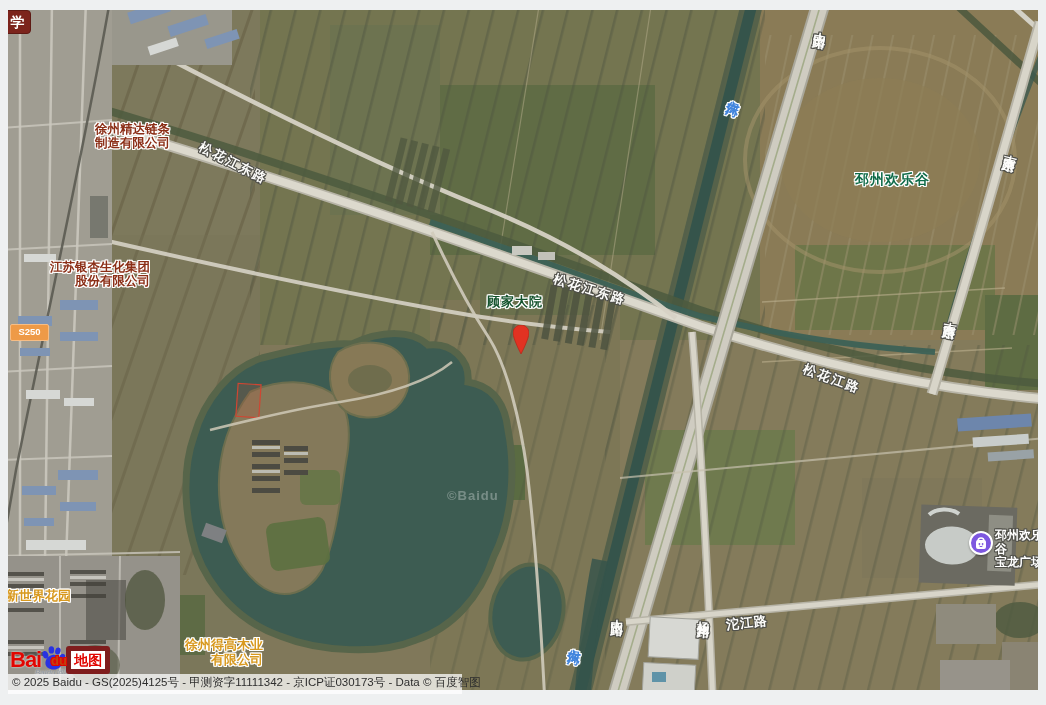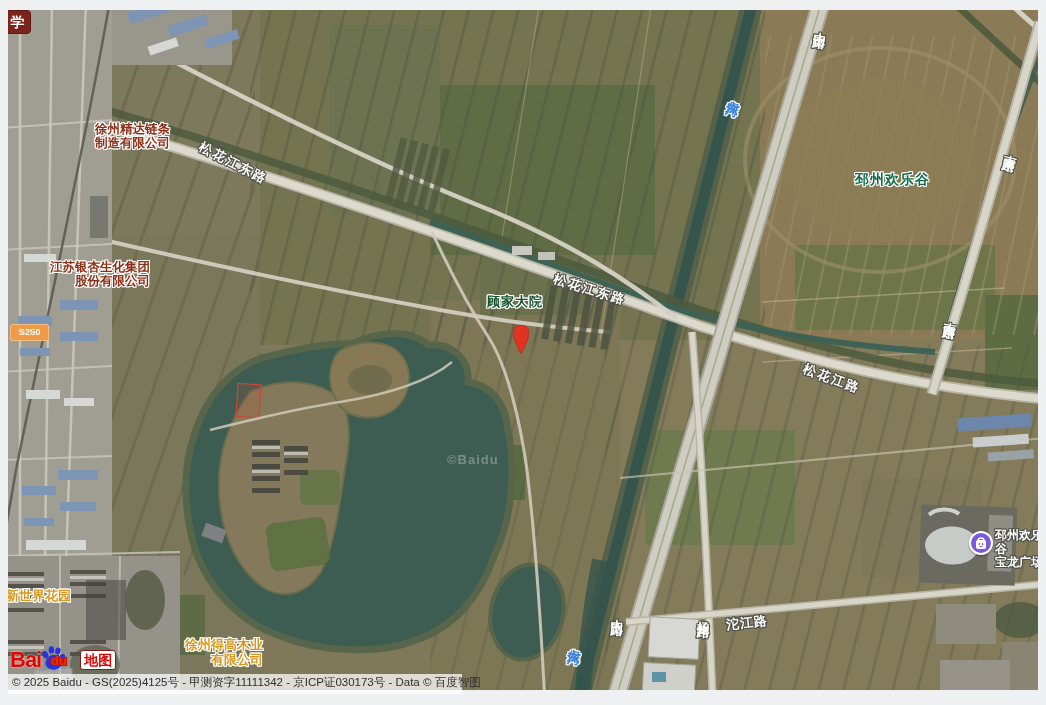--- a/index.html
+++ b/index.html
@@ -17,26 +17,26 @@
   .poi-green{color:#0f6b49;font-size:14px;letter-spacing:1px;}
   .road{color:#fdfdfb;font-size:13px;letter-spacing:2px;}
   .water{color:#4285dd;font-size:13px;}
   .vert{writing-mode:vertical-rl;text-orientation:upright;letter-spacing:2px;}
   .badge{position:absolute;z-index:3;color:#fff;font-weight:bold;text-align:center;}
   .badge-school{left:4px;top:10px;width:25px;height:22px;background:#7c241c;border:1px solid #5e1a14;border-radius:4px;font-size:14px;line-height:22px;}
   .badge-route{left:10px;top:324px;width:37px;height:15px;background:#ee9a47;border:1px solid #f6bd85;border-radius:2px;font-size:9.5px;line-height:14px;}
   .pin{position:absolute;left:513px;top:325px;z-index:5;}
   .poi-icon{position:absolute;left:969px;top:531px;width:24px;height:24px;border-radius:50%;background:#7d57e0;border:2px solid #fff;box-sizing:border-box;z-index:4;box-shadow:0 1px 2px rgba(0,0,0,.35);}
   .baolong-text{left:995px;top:529px;color:#fff;font-size:12px;line-height:13.5px;white-space:pre-line;text-align:left;z-index:4;}
-  .watermark{position:absolute;left:447px;top:452px;color:rgba(255,255,255,0.3);font-size:13px;font-weight:bold;letter-spacing:1px;z-index:2;}
+  .watermark{position:absolute;left:447px;top:488px;color:rgba(255,255,255,0.3);font-size:13px;font-weight:bold;letter-spacing:1px;z-index:2;}
   .logo{position:absolute;left:10px;top:644px;height:32px;display:flex;align-items:center;z-index:7;}
   .logo .bai{font-size:22px;font-weight:bold;color:#e10601;letter-spacing:-1px;text-shadow:0 0 2px #fff;}
   .logo .paw{margin:0 -3px 0 -1px;position:relative;top:-2px;}
   .logo .du{position:absolute;left:41px;top:9px;color:#c2410c;font-size:13px;font-weight:bold;text-shadow:-1px 0 #e10601,0 -1px #e10601,1px 0 #e10601,0 1px #e10601,-1px -1px #e10601,1px 1px #e10601,1px -1px #e10601,-1px 1px #e10601;}
-  .logo .ditu{background:#fff;color:#e10601;font-weight:bold;font-size:14px;border:1px solid #7f1d1d;border-radius:3px;padding:0 3px;height:18px;line-height:18px;margin-left:17px;}
+  .logo .ditu{background:#fff;color:#e10601;font-weight:bold;font-size:14px;border:5px solid #7f1d1d;border-radius:3px;padding:0 3px;height:18px;line-height:18px;margin-left:3px;}
   .logo-script{position:absolute;left:35px;top:667px;font-size:8px;color:#8b939e;font-style:italic;text-shadow:0 0 2px #fff;z-index:6;}
   .attribution{position:absolute;left:8px;top:674px;width:446px;height:20px;background:rgba(255,255,255,0.74);color:#2e2e2e;font-size:11.5px;line-height:16px;padding:0 4px;z-index:6;white-space:nowrap;}
 </style>
 </head>
 <body>
 
 <div class="viewport">
  <div class="map">
   <div class="world">
 

